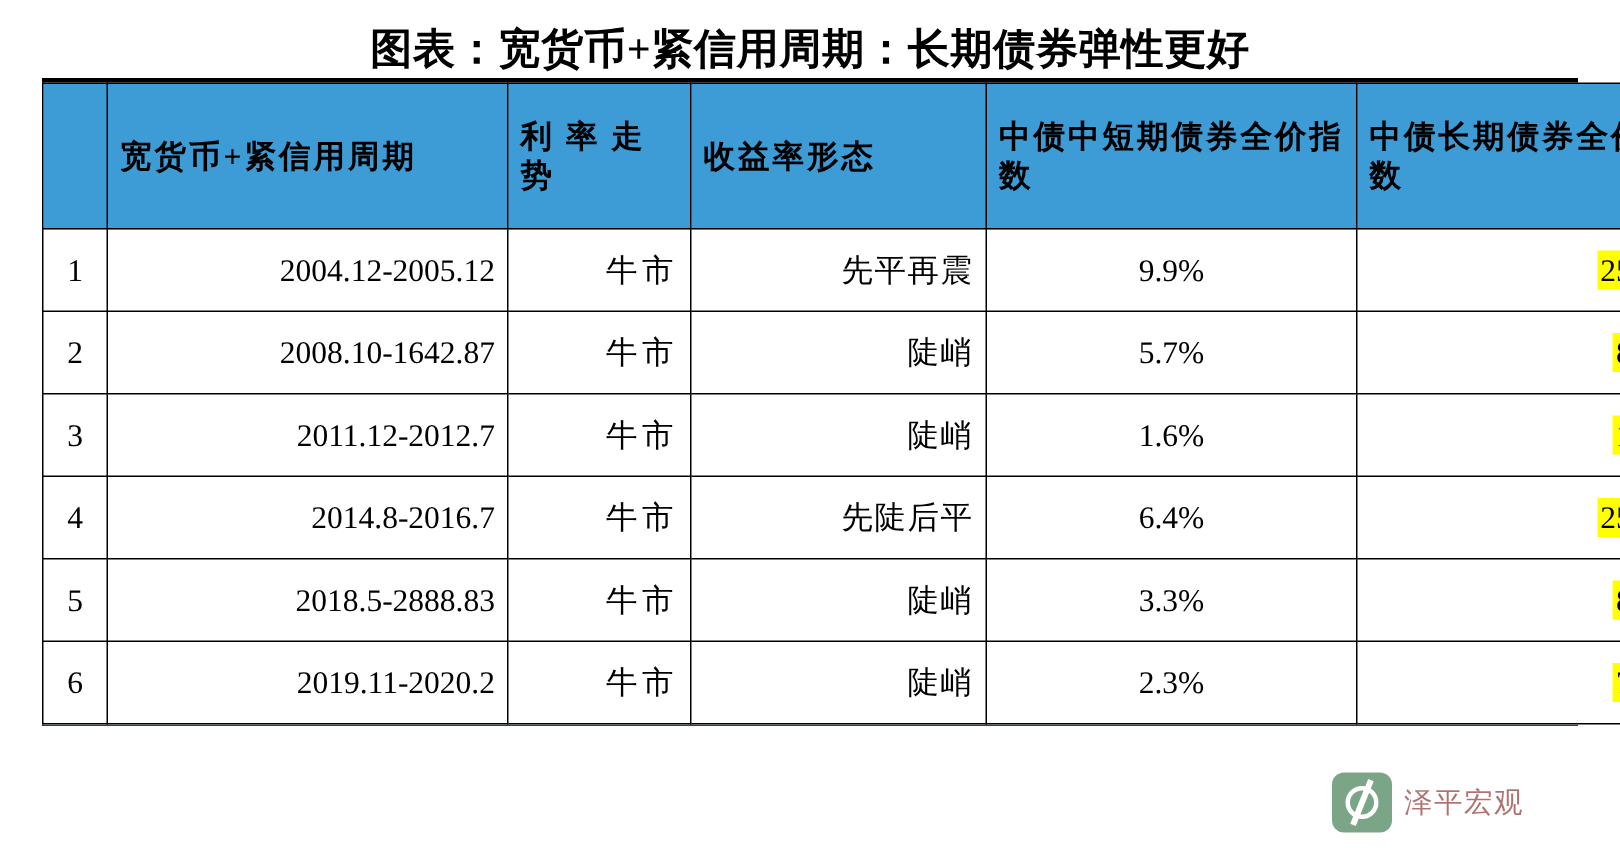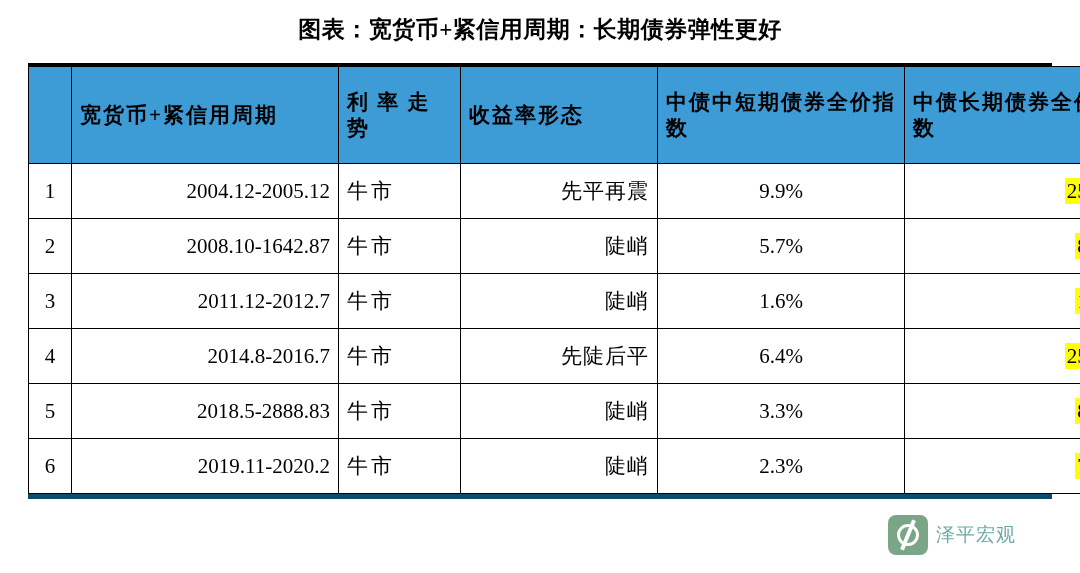--- a/index.html
+++ b/index.html
@@ -16,31 +16,31 @@
     position: relative;
   }
   .page {
     position: relative;
     width: 1080px;
     height: 573px;
     box-sizing: border-box;
   }
   .title {
     text-align: center;
-    font-size: 23px;
+    font-size: 28px;
     font-weight: 700;
     letter-spacing: 0.5px;
     padding-top: 14px;
-    padding-bottom: 18px;
+    padding-bottom: 0;
     font-family: "Liberation Serif", "DejaVu Serif", serif;
   }
   .table-wrap {
     margin: 0 28px;
     border-top: 3px solid #000;
-    border-bottom: 5px solid #0c4a6e;
+    border-bottom: 1px solid #0c4a6e;
   }
   table.data {
     border-collapse: collapse;
     width: 1024px;
     table-layout: fixed;
   }
   table.data th, table.data td {
     border: 1px solid #000000;
     padding: 0 8px;
     font-size: 21px;
@@ -71,21 +71,21 @@
     text-align: center;
     font-size: 19px;
     padding: 0;
   }
   td.cycle {
     text-align: right;
     font-size: 22px;
     padding-left: 10px;
   }
   td.trend {
-    text-align: left;
+    text-align: right;
     font-size: 22px;
     letter-spacing: 3px;
     padding-left: 10px;
   }
   td.shape {
     text-align: right;
     font-size: 22px;
     letter-spacing: 1px;
   }
   td.num {
@@ -147,21 +147,21 @@
   .wm-badge::after {
     content: "";
     position: absolute;
     left: 18px; top: 4px;
     width: 4px; height: 32px;
     background: #ffffff;
     transform: rotate(22deg);
   }
   .wm-text {
     font-size: 19px;
-    color: #0f766e;
+    color: #7f1d1d;
     letter-spacing: 1px;
     font-family: "Liberation Serif", "DejaVu Serif", serif;
   }
 </style>
 </head>
 <body>
 
 <div class="page">
 
   <div class="title">图表：宽货币+紧信用周期：长期债券弹性更好</div>

